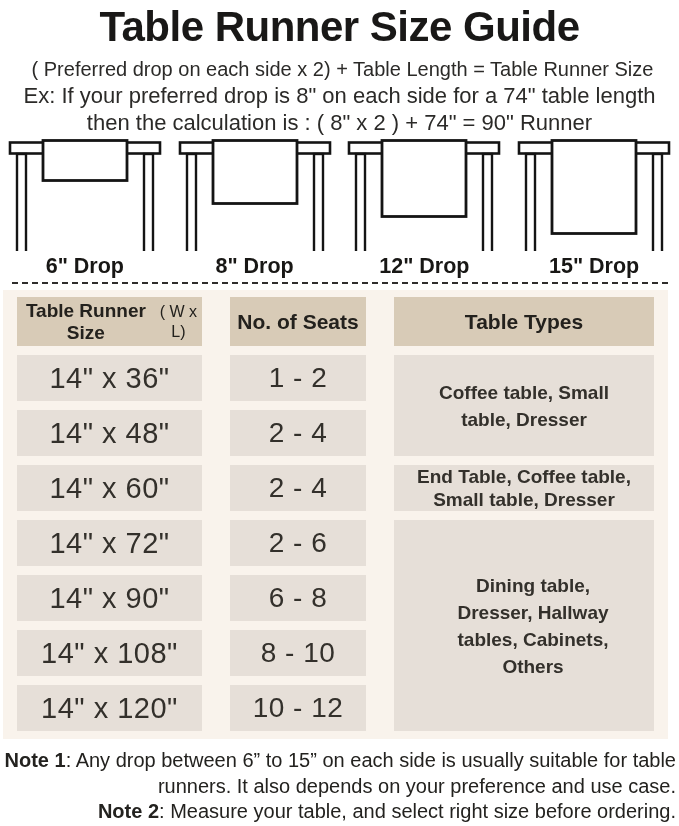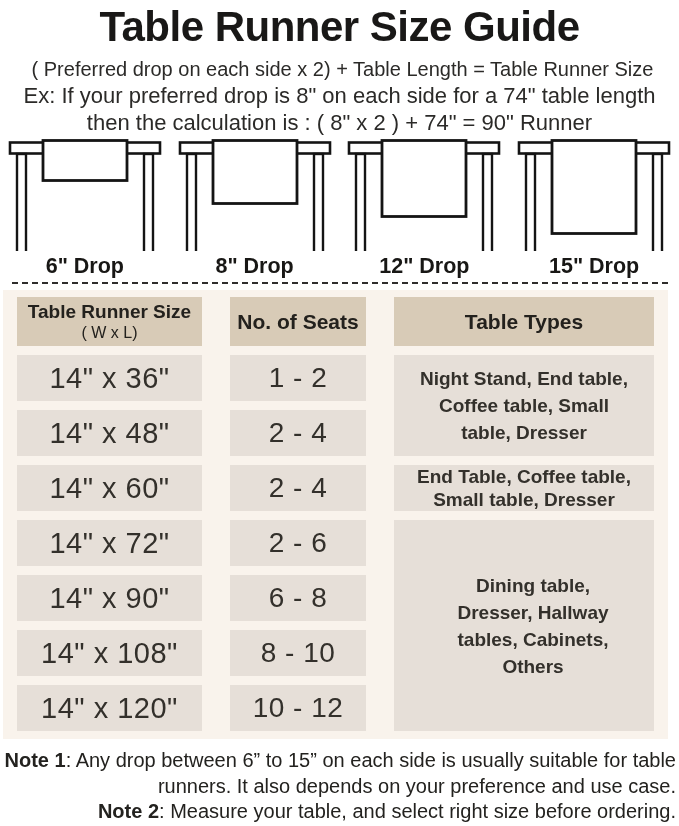--- a/index.html
+++ b/index.html
@@ -52,21 +52,21 @@
     grid-template-rows:49px repeat(7,46px);
     gap:9px 28px;
     box-sizing:border-box;
   }
   .cell{
     background:#e6dfd8;
     display:flex;align-items:center;justify-content:center;
     text-align:center;color:#33302b;
   }
   .cell.hdr{background:#d8cbb7;font-weight:700;color:#23211d;}
-  .hdr-col1{flex-direction:column;line-height:22px;}
+  .hdr-col1{flex-direction:row;line-height:22px;}
   .hdr-col1 .l1{font-size:19px;font-weight:700;}
   .hdr-col1 .l2{font-size:16px;font-weight:400;line-height:20px;}
   .hdr-col2,.hdr-col3{font-size:21px;}
   .val-size{font-size:29px;font-weight:400;letter-spacing:0.5px;}
   .val-seats{font-size:28px;font-weight:400;letter-spacing:0.5px;}
   .type-cell{flex-direction:column;font-size:19px;font-weight:700;line-height:27px;}
   .type-cell.tight{line-height:23px;}
   .type-cell span{display:block;}
 
   .gc1{grid-column:1;} .gc2{grid-column:2;} .gc3{grid-column:3;}
@@ -153,21 +153,20 @@
 
     <div class="cell val-seats gc2 gr2">1 - 2</div>
     <div class="cell val-seats gc2 gr3">2 - 4</div>
     <div class="cell val-seats gc2 gr4">2 - 4</div>
     <div class="cell val-seats gc2 gr5">2 - 6</div>
     <div class="cell val-seats gc2 gr6">6 - 8</div>
     <div class="cell val-seats gc2 gr7">8 - 10</div>
     <div class="cell val-seats gc2 gr8">10 - 12</div>
 
     <div class="cell type-cell gc3 gspan2">
-      <span>Night Stand, End table,</span>
       <span>Coffee table, Small</span>
       <span>table, Dresser</span>
     </div>
     <div class="cell type-cell tight gc3 gr4">
       <span>End Table, Coffee table,</span>
       <span>Small table, Dresser</span>
     </div>
     <div class="cell type-cell gc3 gspan4">
       <span>Dining table,</span>
       <span>Dresser, Hallway</span>

